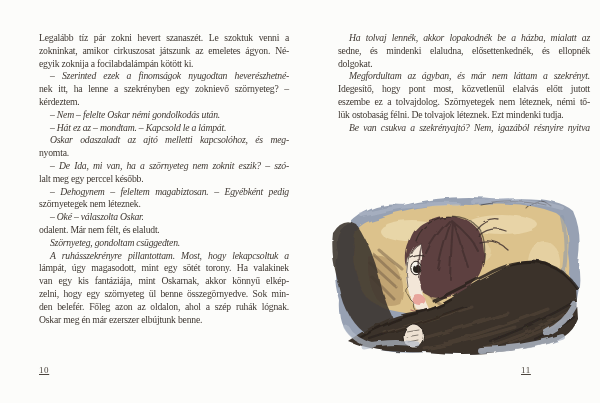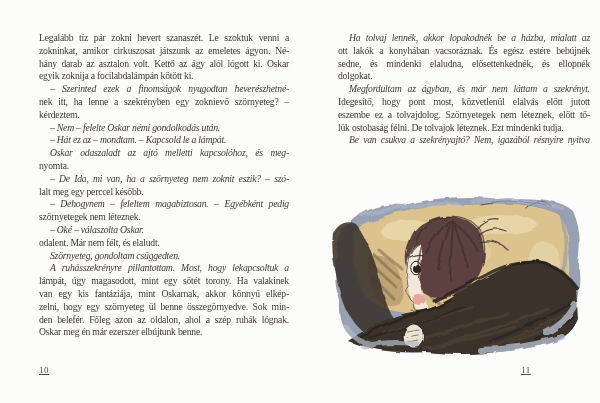--- a/index.html
+++ b/index.html
@@ -41,21 +41,20 @@
 </style>
 </head>
 <body>
 
 <div class="spread">
 
   <section class="page left">
     <div class="textcol lcol" id="left-lines">
         <div class="tline">Legalább tíz pár zokni hevert szanaszét. Le szoktuk venni a</div>
         <div class="tline">zokninkat, amikor cirkuszosat játszunk az emeletes ágyon. Né-</div>
-        <div class="tline">hány darab az asztalon volt. Kettő az ágy alól lógott ki. Oskar</div>
         <div class="tline pend">egyik zoknija a focilabdalámpán kötött ki.</div>
         <div class="tline indent">– Szerinted ezek a finomságok nyugodtan heverészhetné-</div>
         <div class="tline">nek itt, ha lenne a szekrényben egy zoknievő szörnyeteg? –</div>
         <div class="tline pend">kérdeztem.</div>
         <div class="tline indent pend">– Nem – felelte Oskar némi gondolkodás után.</div>
         <div class="tline indent pend">– Hát ez az – mondtam. – Kapcsold le a lámpát.</div>
         <div class="tline indent">Oskar odaszaladt az ajtó melletti kapcsolóhoz, és meg-</div>
         <div class="tline pend">nyomta.</div>
         <div class="tline indent">– De Ida, mi van, ha a szörnyeteg nem zoknit eszik? – szó-</div>
         <div class="tline pend">lalt meg egy perccel később.</div>
@@ -70,26 +69,25 @@
         <div class="tline">zelni, hogy egy szörnyeteg ül benne összegörnyedve. Sok min-</div>
         <div class="tline">den belefér. Főleg azon az oldalon, ahol a szép ruhák lógnak.</div>
         <div class="tline pend">Oskar meg én már ezerszer elbújtunk benne.</div>
       </div>
     <div class="folio folio-left">10</div>
   </section>
 
   <section class="page right">
     <div class="textcol rcol" id="right-lines">
         <div class="tline indent">Ha tolvaj lennék, akkor lopakodnék be a házba, mialatt az</div>
-        <div class="tline">ott lakók a konyhában vacsoráznak. És egész estére bebújnék</div>
         <div class="tline">sedne, és mindenki elaludna, elősettenkednék, és ellopnék</div>
         <div class="tline pend">dolgokat.</div>
         <div class="tline indent">Megfordultam az ágyban, és már nem láttam a szekrényt.</div>
         <div class="tline">Idegesítő, hogy pont most, közvetlenül elalvás előtt jutott</div>
-        <div class="tline">eszembe ez a tolvajdolog. Szörnyetegek nem léteznek, előtt tő-</div>
+        <div class="tline">eszembe ez a tolvajdolog. Szörnyetegek nem léteznek, némi tő-</div>
         <div class="tline pend">lük ostobaság félni. De tolvajok léteznek. Ezt mindenki tudja.</div>
         <div class="tline indent">Be van csukva a szekrényajtó? Nem, igazából résnyire nyitva</div>
       </div>
 
     <figure class="illo" aria-label="Aggódó, barna hajú gyerek kukucskál ki a sötét takaró alól, feje a krémszínű párnán">
       <svg viewBox="0 0 252 168" xmlns="http://www.w3.org/2000/svg">
         <defs>
           <filter id="rough" x="-8%" y="-8%" width="116%" height="116%">
             <feTurbulence type="fractalNoise" baseFrequency="0.05" numOctaves="3" result="n"></feTurbulence>
             <feDisplacementMap in="SourceGraphic" in2="n" scale="4.5"></feDisplacementMap>

